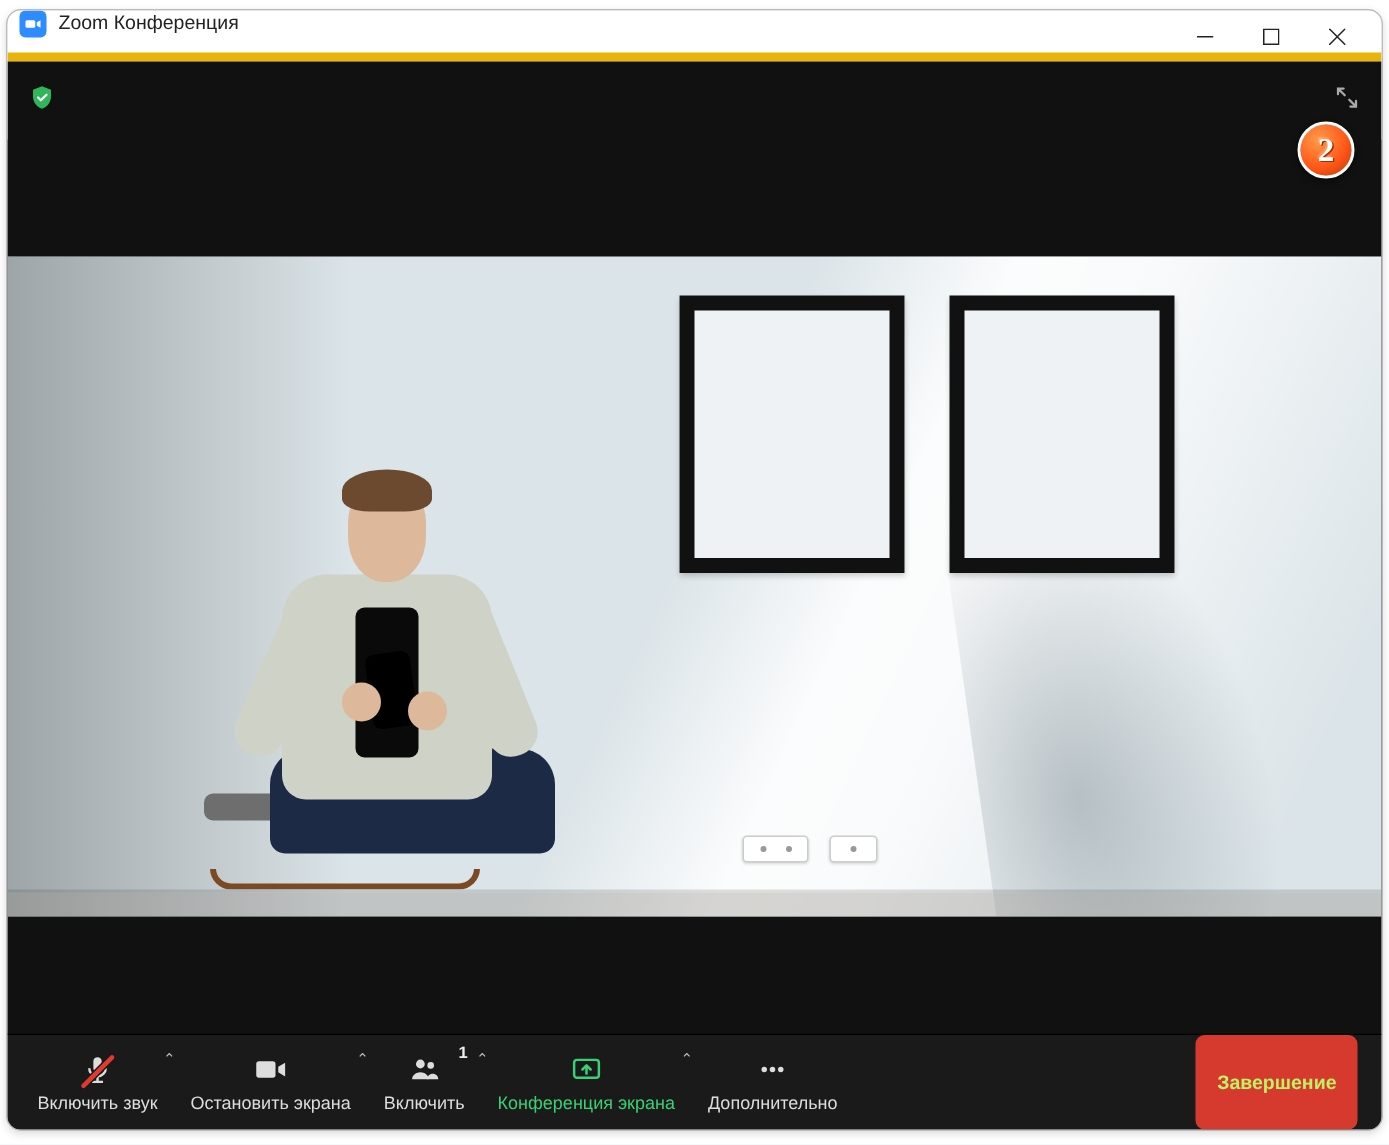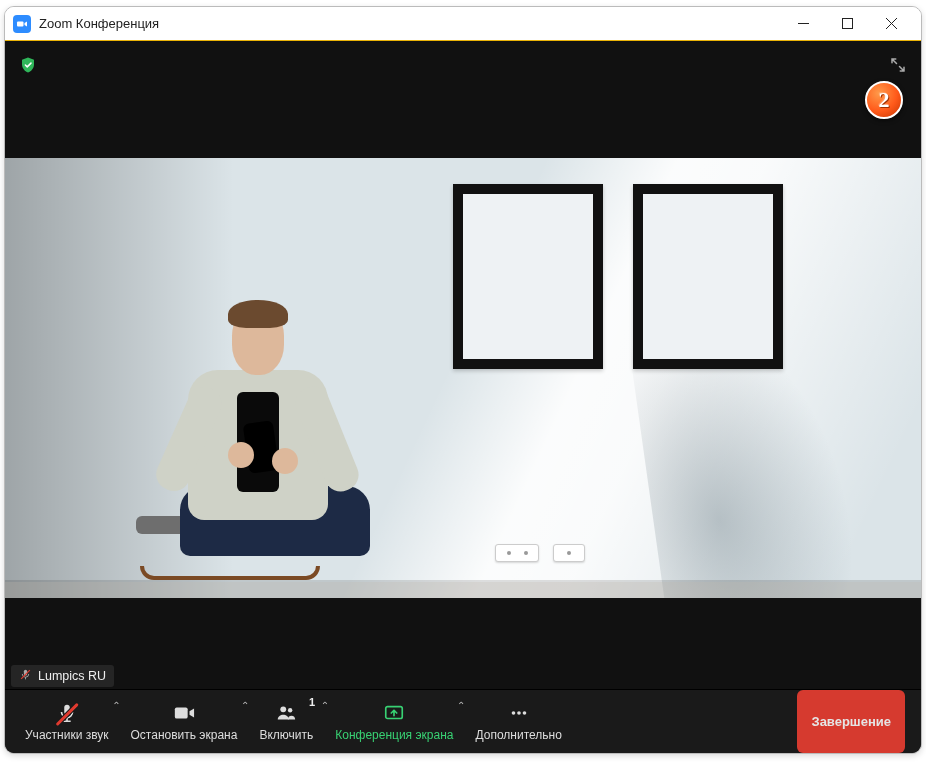--- a/index.html
+++ b/index.html
@@ -1,21 +1,21 @@
 <!DOCTYPE html>
 <html><head>
 <meta charset="utf-8">
 <style>
   * { box-sizing: border-box; margin: 0; padding: 0; }
   html, body { width: 926px; height: 763px; font-family: "Segoe UI", Arial, sans-serif; background: #fff; overflow: hidden; }
 
   .outer-frame { width: 918px; height: 748px; margin: 6px 4px; border: 1px solid #bbb; border-radius: 10px; overflow: hidden; box-shadow: 0 2px 6px rgba(0,0,0,0.15); display: flex; flex-direction: column; background: #fff; }
 
   
-  .titlebar { height: 34px; display: flex; align-items: center; padding: 0 8px; background: #fff; border-bottom: 1px solid #eab308; }
+  .titlebar { height: 34px; display: flex; padding: 0 8px; background: #fff; border-bottom: 6px solid #eab308; }
   .titlebar .app-icon { width: 18px; height: 18px; background: #2D8CFF; border-radius: 4px; display: flex; align-items: center; justify-content: center; margin-right: 8px; }
   .titlebar .app-icon svg { width: 12px; height: 12px; }
   .titlebar .title { font-size: 13px; color: #222; }
   .titlebar .spacer { flex: 1; }
   .win-btn { width: 44px; height: 34px; display: flex; align-items: center; justify-content: center; color: #222; }
   .win-btn svg { width: 11px; height: 11px; stroke: #222; stroke-width: 1; fill: none; }
 
   
   .app { flex: 1; background: #111; display: flex; flex-direction: column; position: relative; }
 
@@ -68,21 +68,21 @@
 
   
   .toolbar { height: 64px; background: #1a1a1a; display:flex; align-items:center; padding: 0 10px; gap: 2px; border-top: 1px solid #000; }
   .tb-btn { display:flex; flex-direction:column; align-items:center; justify-content:center; color:#ddd; font-size:12px; height:56px; padding: 0 10px; position:relative; border-radius:6px; white-space: nowrap; }
   .tb-btn .ic { height:24px; display:flex; align-items:center; justify-content:center; margin-bottom:3px; }
   .tb-btn .ic svg { width:22px; height:22px; }
   .tb-btn.green { color:#38d173; }
   .tb-btn.green svg { stroke:#38d173; fill:#38d173; }
   .caret { position:absolute; top:6px; right:-2px; color:#bbb; font-size:10px; }
   .tb-gap { flex:1; }
-  .end-btn { background:#d63a2f; color:#e5e5e5; font-size:13px; font-weight:600; padding: 24px 14px; border-radius:6px; margin-right:6px; }
+  .end-btn { background:#d63a2f; color:#bef264; font-size:13px; font-weight:600; padding: 24px 14px; border-radius:6px; margin-right:6px; }
   .count-badge { position:absolute; top:2px; right:8px; color:#eee; font-size:11px; font-weight:600; }
   .muted-slash { position:absolute; width:30px; height:2.5px; background:#e03a2f; transform: rotate(-45deg); top:12px; border-radius:2px; box-shadow: 0 0 0 1px #1a1a1a; }
 
 </style>
 </head>
 <body>
 
 <div class="outer-frame">
 
   <div class="titlebar">
@@ -153,47 +153,34 @@
           <div class="arm r"></div>
           <div class="head"></div>
           <div class="hair"></div>
           <div class="phone"></div>
           <div class="hand l"></div>
           <div class="hand r"></div>
         </div>
       </div>
     </div>
 
-    <div class="nametag-row">
-      <div class="nametag">
-        <span>
-          <svg viewBox="0 0 24 24">
-              <path d="M12 3a3 3 0 0 1 3 3v5a3 3 0 1 1-6 0V6a3 3 0 0 1 3-3Z" fill="#aaa"></path>
-              <path d="M6 11a6 6 0 0 0 12 0" stroke="#aaa" stroke-width="1.6" fill="none"></path>
-              <line x1="12" y1="17" x2="12" y2="21" stroke="#aaa" stroke-width="1.6"></line>
-              <line x1="4" y1="20" x2="20" y2="4" stroke="#e03a2f" stroke-width="2.2"></line>
-            </svg>
-        </span>
-        <span>Lumpics RU</span>
-      </div>
-    </div>
 
     <div class="toolbar">
 
       <div class="tb-btn">
         <div class="ic" style="position:relative">
           <svg viewBox="0 0 24 24" fill="#ddd">
               <path d="M12 3a3 3 0 0 1 3 3v5a3 3 0 1 1-6 0V6a3 3 0 0 1 3-3Z"></path>
               <path d="M6 11a6 6 0 0 0 12 0" stroke="#ddd" stroke-width="1.8" fill="none"></path>
               <line x1="12" y1="17" x2="12" y2="21" stroke="#ddd" stroke-width="1.8"></line>
               <line x1="8" y1="21" x2="16" y2="21" stroke="#ddd" stroke-width="1.8"></line>
             </svg>
           <div class="muted-slash"></div>
         </div>
-        <span>Участники звук</span>
+        <span>Включить звук</span>
         <span class="caret">⌃</span>
       </div>
 
       <div class="tb-btn">
         <div class="ic">
           <svg viewBox="0 0 24 24" fill="#ddd">
               <rect x="2" y="6" width="14" height="12" rx="2"></rect>
               <path d="M18 10 L23 7 V17 L18 14 Z"></path>
             </svg>
         </div>

